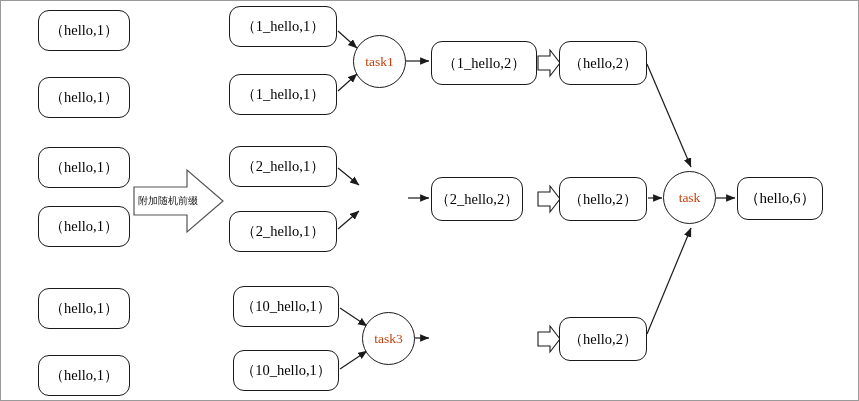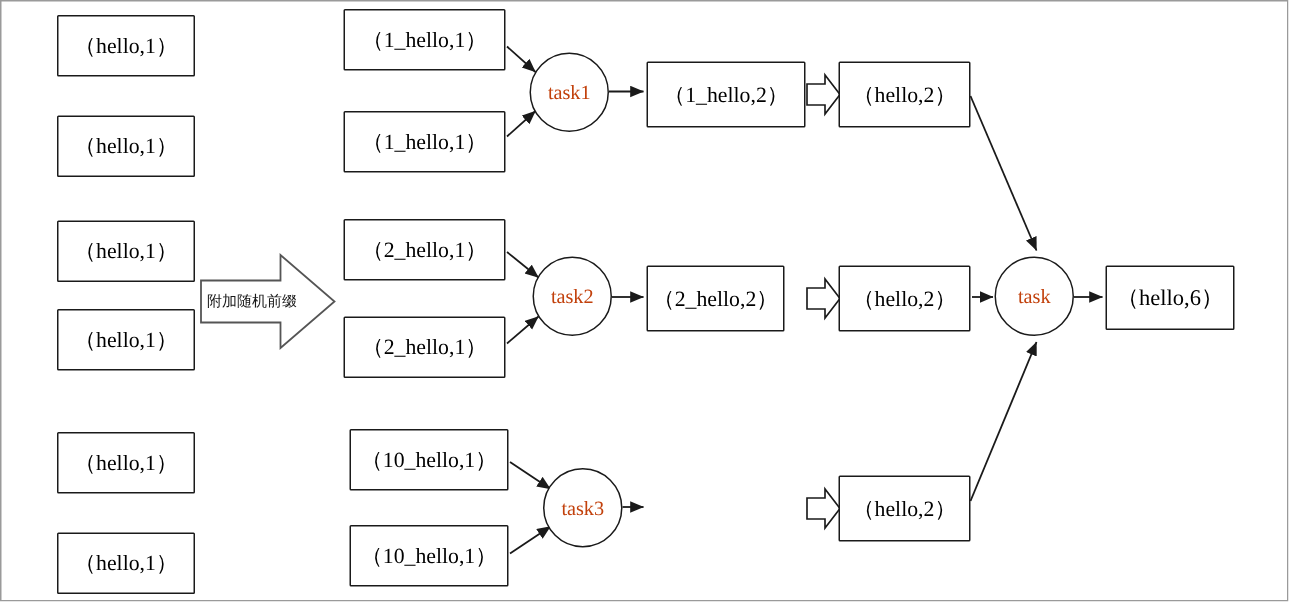--- a/index.html
+++ b/index.html
@@ -21,21 +21,21 @@
     position: absolute;
     left: 0;
     top: 0;
     width: 859px;
     height: 401px;
   }
   .node-box {
     position: absolute;
     box-sizing: border-box;
     border: 1.3px solid #1a1a1a;
-    border-radius: 1px;
+    border-radius: 11px;
     background: #ffffff;
     display: flex;
     align-items: center;
     justify-content: center;
     color: #000000;
     font-family: "Liberation Serif", "DejaVu Serif", serif;
     white-space: nowrap;
     letter-spacing: 0px;
   }
   .node-circle {
@@ -140,21 +140,20 @@
   <div class="node-box" style="left:37px; top:354px; width:92px; height:41px; font-size:14.5px;">（hello,1）</div>
 
   <div class="node-box" style="left:228px; top:5px; width:108px; height:41px; font-size:14.5px;">（1_hello,1）</div>
   <div class="node-box" style="left:228px; top:73px; width:108px; height:41px; font-size:14.5px;">（1_hello,1）</div>
   <div class="node-box" style="left:228px; top:145px; width:108px; height:41px; font-size:14.5px;">（2_hello,1）</div>
   <div class="node-box" style="left:228px; top:210px; width:108px; height:41px; font-size:14.5px;">（2_hello,1）</div>
   <div class="node-box" style="left:232px; top:285px; width:106px; height:41px; font-size:14.5px;">（10_hello,1）</div>
   <div class="node-box" style="left:232px; top:349px; width:106px; height:41px; font-size:14.5px;">（10_hello,1）</div>
 
   <div class="node-circle" style="left:352px; top:34px; width:53px; height:53px; font-size:13.5px;">task1</div>
-  <div class="node-circle" style="left:354px; top:170px; width:53px; height:53px; font-size:13.5px;">task2</div>
   <div class="node-circle" style="left:361px; top:311px; width:53px; height:53px; font-size:13.5px;">task3</div>
 
   <div class="node-box" style="left:430px; top:40px; width:106px; height:44px; font-size:14.5px;">（1_hello,2）</div>
   <div class="node-box" style="left:430px; top:176px; width:92px; height:44px; font-size:14.5px;">（2_hello,2）</div>
 
   <div class="node-box" style="left:558px; top:40px; width:88px; height:44px; font-size:14.5px;">（hello,2）</div>
   <div class="node-box" style="left:558px; top:176px; width:88px; height:44px; font-size:14.5px;">（hello,2）</div>
   <div class="node-box" style="left:558px; top:316px; width:88px; height:44px; font-size:14.5px;">（hello,2）</div>
 
   <div class="node-circle" style="left:662px; top:170px; width:53px; height:53px; font-size:13.5px;">task</div>

